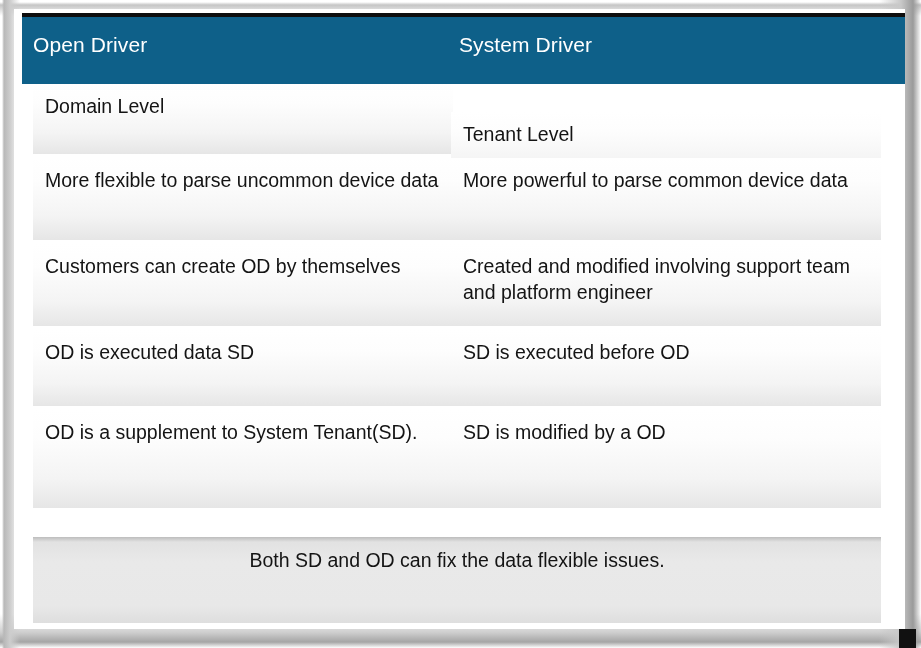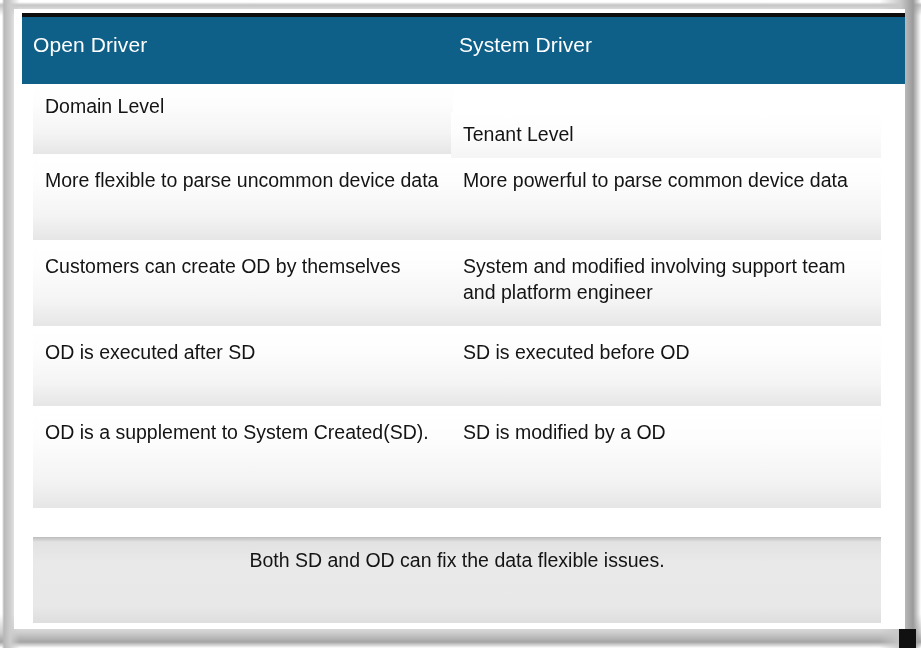--- a/index.html
+++ b/index.html
@@ -168,30 +168,30 @@
       <div class="cell col2" style="height:70px;margin-top:28px;">Tenant Level</div>
     </div>
 
     <div class="row" style="height:82px;">
       <div class="cell col1" style="height:82px;">More flexible to parse uncommon device data</div>
       <div class="cell col2" style="height:82px;">More powerful to parse common device data</div>
     </div>
 
     <div class="row" style="height:82px;">
       <div class="cell col1" style="height:82px;">Customers can create OD by themselves</div>
-      <div class="cell col2" style="height:82px;">System and modified involving support team and platform engineer</div>
+      <div class="cell col2" style="height:82px;">Created and modified involving support team and platform engineer</div>
     </div>
 
     <div class="row" style="height:76px;">
-      <div class="cell col1" style="height:76px;">OD is executed after SD</div>
+      <div class="cell col1" style="height:76px;">OD is executed data SD</div>
       <div class="cell col2" style="height:76px;">SD is executed before OD</div>
     </div>
 
     <div class="row" style="height:98px;">
-      <div class="cell col1" style="height:98px;">OD is a supplement to System Created(SD).</div>
+      <div class="cell col1" style="height:98px;">OD is a supplement to System Tenant(SD).</div>
       <div class="cell col2" style="height:98px;">SD is modified by a OD</div>
     </div>
 
   </div>
 
   <div class="footer-row" style="top:520px; height:86px;">Both SD and OD can fix the data flexible issues.</div>
 
 </div>
 
 <div id="corner-mark"></div>

